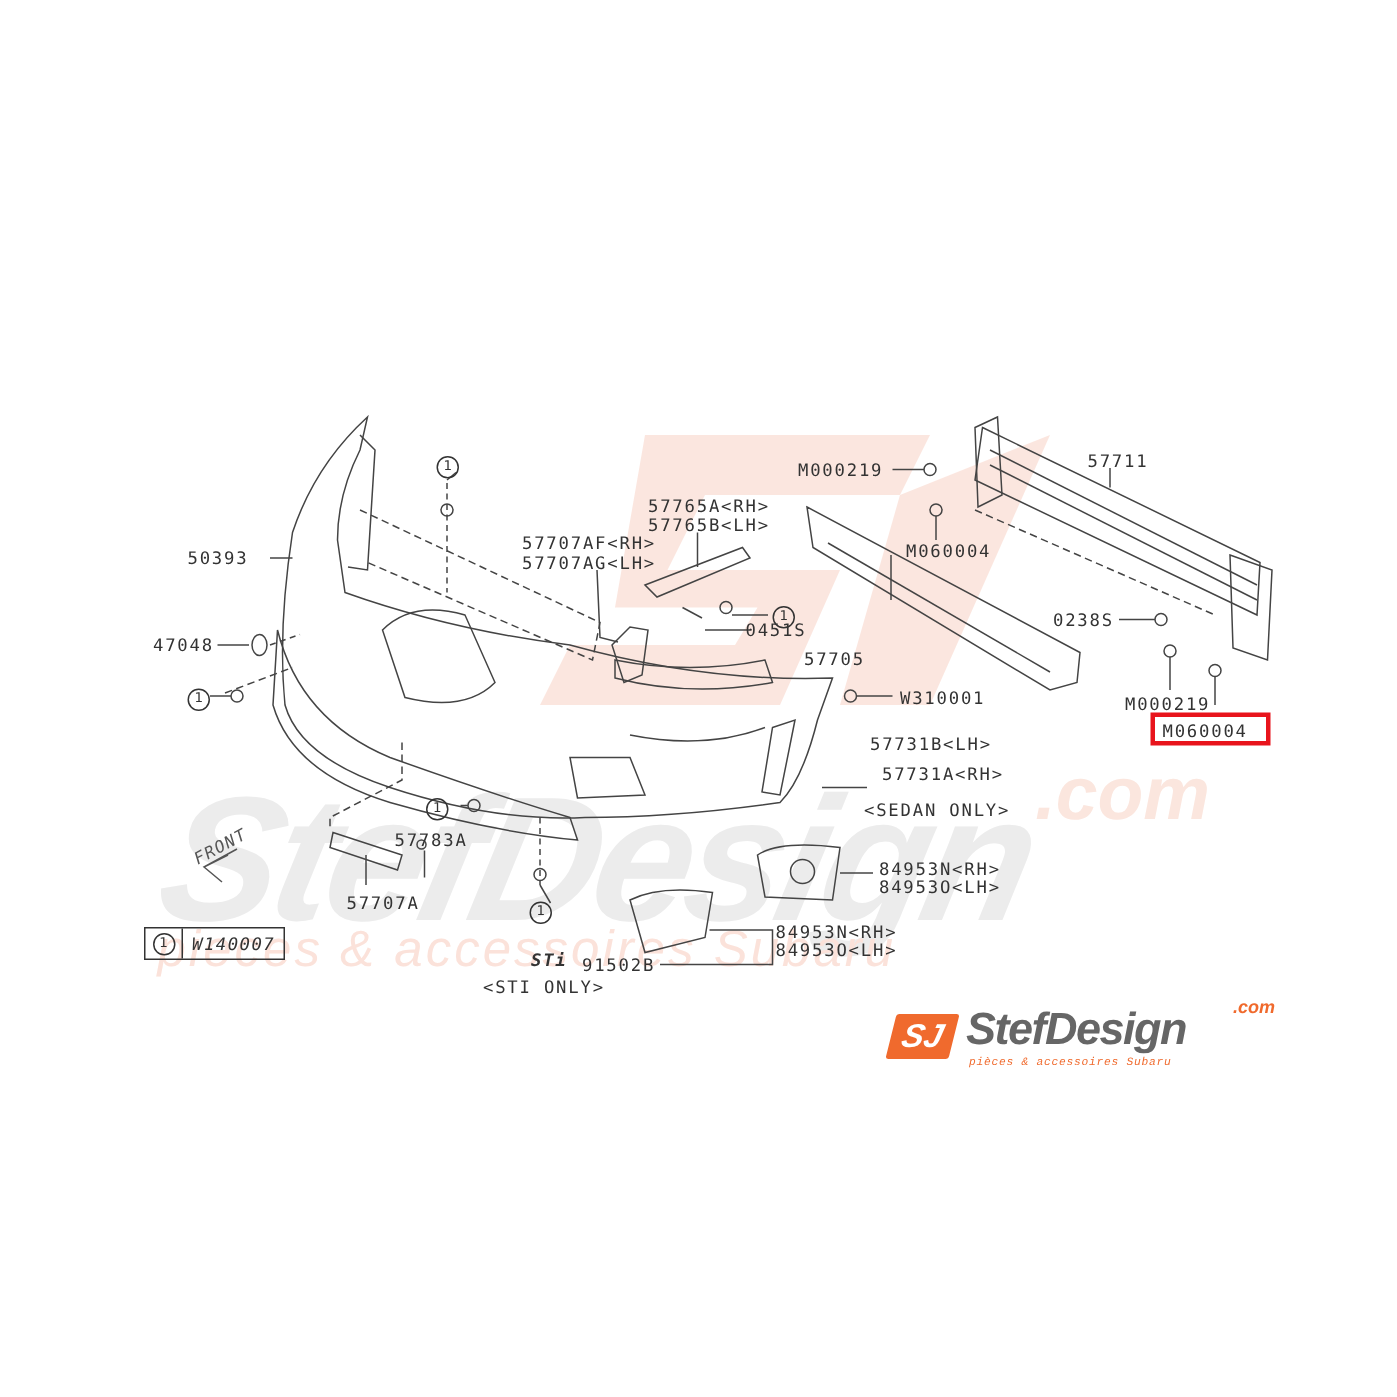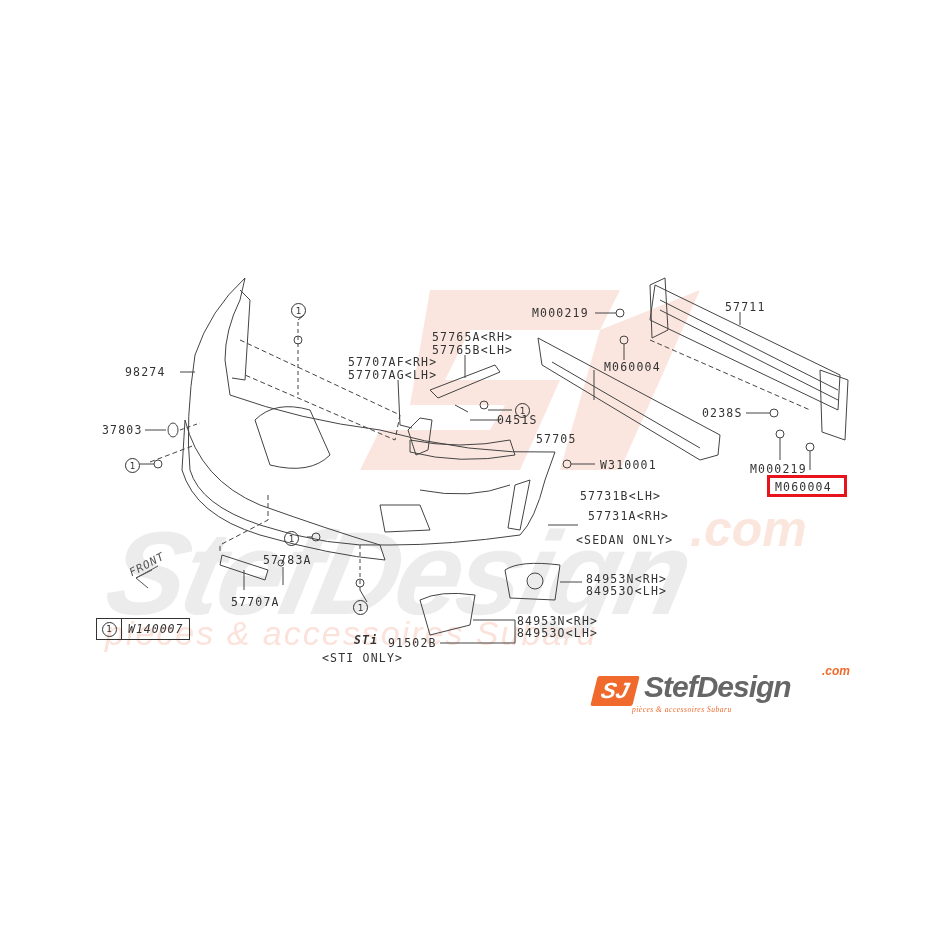--- a/index.html
+++ b/index.html
@@ -14,21 +14,21 @@
   svg.lines { position:absolute; left:0; top:0; }
   .hl { position:absolute; left:767px; top:475px; width:80px; height:22px; border:3px solid #e8141c; box-sizing:border-box; }
   .legend { position:absolute; left:96px; top:618px; height:20px; border:1px solid #333; display:flex; font-size:11.5px; color:#333; letter-spacing:1px; }
   .legend .c1 { width:24px; border-right:1px solid #333; display:flex; align-items:center; justify-content:center; }
   .legend .c2 { padding:0 6px; display:flex; align-items:center;font-style:italic; }
   .circ { display:inline-flex; width:13px; height:13px; border:1px solid #333; border-radius:50%; align-items:center; justify-content:center; font-size:9px; font-family:"DejaVu Sans", sans-serif; letter-spacing:0; }
   .logo { position:absolute; left:594px; top:668px; width:256px; height:50px; }
   .logo .mark { position:absolute; left:0; top:8px; width:42px; height:30px; background:#f06a2d; transform:skewX(-14deg); border-radius:2px; color:#fff; font-family:"Liberation Sans", sans-serif; font-weight:bold; font-style:italic; font-size:22px; display:flex; align-items:center; justify-content:center; }
   .logo .name { position:absolute; left:50px; top:2px; font-family:"Liberation Sans", sans-serif; font-weight:bold; font-style:italic; font-size:30px; color:#666; letter-spacing:-1px; }
   .logo .dotcom { position:absolute; right:0; top:-4px; font-family:"Liberation Sans", sans-serif; font-weight:bold; font-style:italic; font-size:12px; color:#f06a2d; }
-  .logo .tag { position:absolute; left:38px; top:37px; font-family:Liberation Serif, serif; font-style:italic; font-size:7.5px; color:#f06a2d; letter-spacing:0.5px; }
+  .logo .tag { position:absolute; left:52px; top:37px; font-family:Liberation Mono, monospace; font-style:italic; font-size:7.5px; color:#f06a2d; letter-spacing:0.5px; }
   .front { position:absolute; left:128px; top:558px; font-family:"DejaVu Sans Mono", monospace; font-style:italic; font-size:11px; color:#555; transform:rotate(-28deg); letter-spacing:1px; }
 </style>
 </head>
 <body>
 
 <div class="stage">
 
   <svg class="lines" width="931" height="931">
     <path d="M430 290 L620 290 L600 330 L470 330 L445 380 L560 380 L520 470 L360 470 L380 430 L490 430 L505 405 L410 405 Z" fill="#fbe3dc" opacity="0.9"></path>
     <path d="M600 330 L700 290 L620 470 L560 470 Z" fill="#fbe3dc" opacity="0.9"></path>
@@ -115,22 +115,22 @@
     <path d="M283 567 L283 585"></path>
     <path d="M307 537 L312 537"></path>
     <path d="M367 602 L360 590"></path>
     <path d="M304 315 L298 320"></path>
 
     <path d="M152 570 L136 578 L148 588 M136 578 L158 566" stroke="#555"></path>
   </svg>
 
   <div class="front">FRONT</div>
 
-  <div class="label" style="left:125px;top:366px">98274</div>
-  <div class="label" style="left:102px;top:424px">37803</div>
+  <div class="label" style="left:125px;top:366px">50393</div>
+  <div class="label" style="left:102px;top:424px">47048</div>
   <div class="label" style="left:348px;top:356px">57707AF&lt;RH&gt;</div>
   <div class="label" style="left:348px;top:369px">57707AG&lt;LH&gt;</div>
   <div class="label" style="left:432px;top:331px">57765A&lt;RH&gt;</div>
   <div class="label" style="left:432px;top:344px">57765B&lt;LH&gt;</div>
   <div class="label" style="left:497px;top:414px">0451S</div>
   <div class="label" style="left:536px;top:433px">57705</div>
   <div class="label" style="left:532px;top:307px">M000219</div>
   <div class="label" style="left:604px;top:361px">M060004</div>
   <div class="label" style="left:725px;top:301px">57711</div>
   <div class="label" style="left:702px;top:407px">0238S</div>

